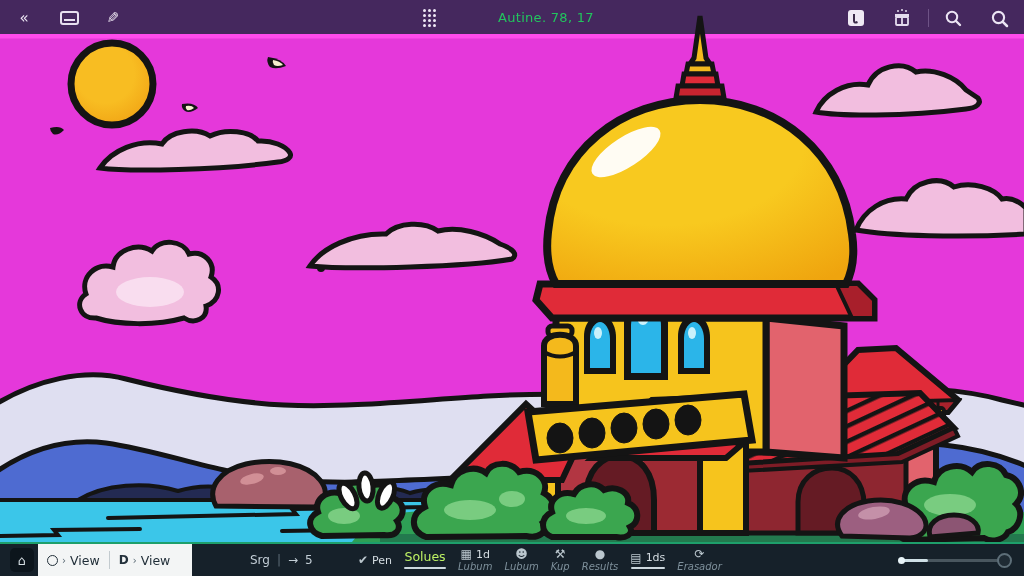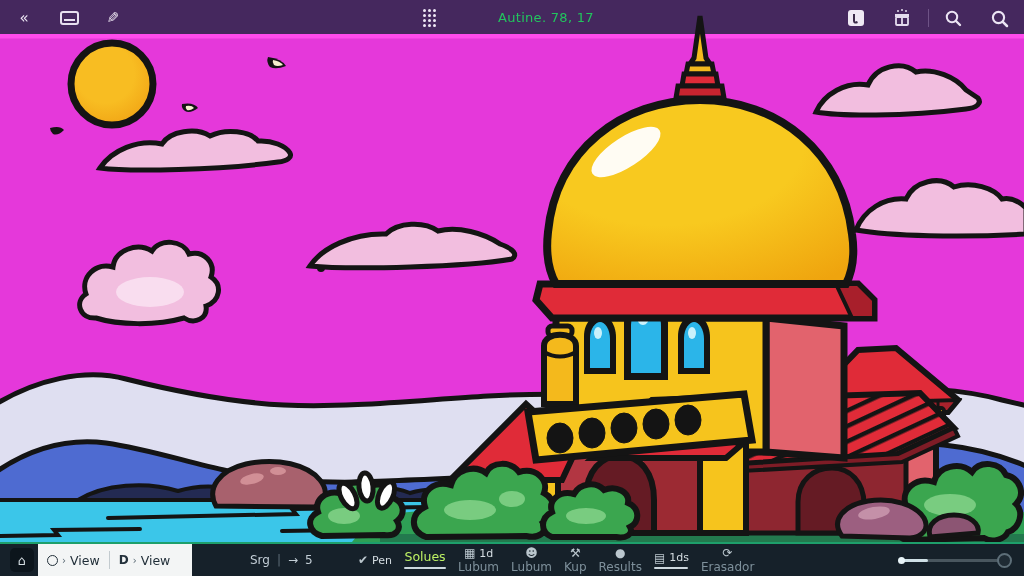--- a/index.html
+++ b/index.html
@@ -56,21 +56,21 @@
     font-size:12px;color:#C3CED6;}
   .srg-bar{color:#5C6C76;}
   .tools{position:absolute;left:358px;top:0;height:32px;display:flex;align-items:flex-start;gap:12px;}
   .tool{position:relative;height:32px;display:flex;flex-direction:column;align-items:center;justify-content:center;}
   .trow{display:flex;align-items:center;gap:4px;line-height:1;}
   .ticon{font-size:12px;color:#BBC7CE;}
   .tlabel{font-size:11px;color:#D5DDE2;}
   .tool-solues .tlabel{font-size:12.5px;color:#bef264;}
   .tunderline{display:block;width:42px;height:2px;background:#CDD8DE;margin-top:3px;border-radius:1px;}
   .tool-ids .tunderline{width:34px;}
-  .tcaption{font-size:12px;color:#7E909B;margin-top:2px;line-height:1;}
+  .tcaption{font-size:10px;color:#7E909B;margin-top:2px;line-height:1;font-style:italic;}
   .slider{position:absolute;left:900px;top:15px;width:104px;height:3px;background:#49565E;border-radius:2px;}
   .slider-fill{position:absolute;left:0;top:0;height:3px;background:#CFE0E6;border-radius:2px;width:27%;}
   .slider-dot{position:absolute;left:-2px;top:-2px;width:7px;height:7px;border-radius:50%;background:#E8F4F8;}
   .slider-knob{position:absolute;right:-8px;top:-6px;width:15px;height:15px;border-radius:50%;
     background:#1F2B34;border:2px solid #5D6E78;}
 
   
   .canvas{position:absolute;left:0;top:0;width:1024px;height:576px;z-index:5;pointer-events:none;}
   .canvas svg{display:block;}
 

